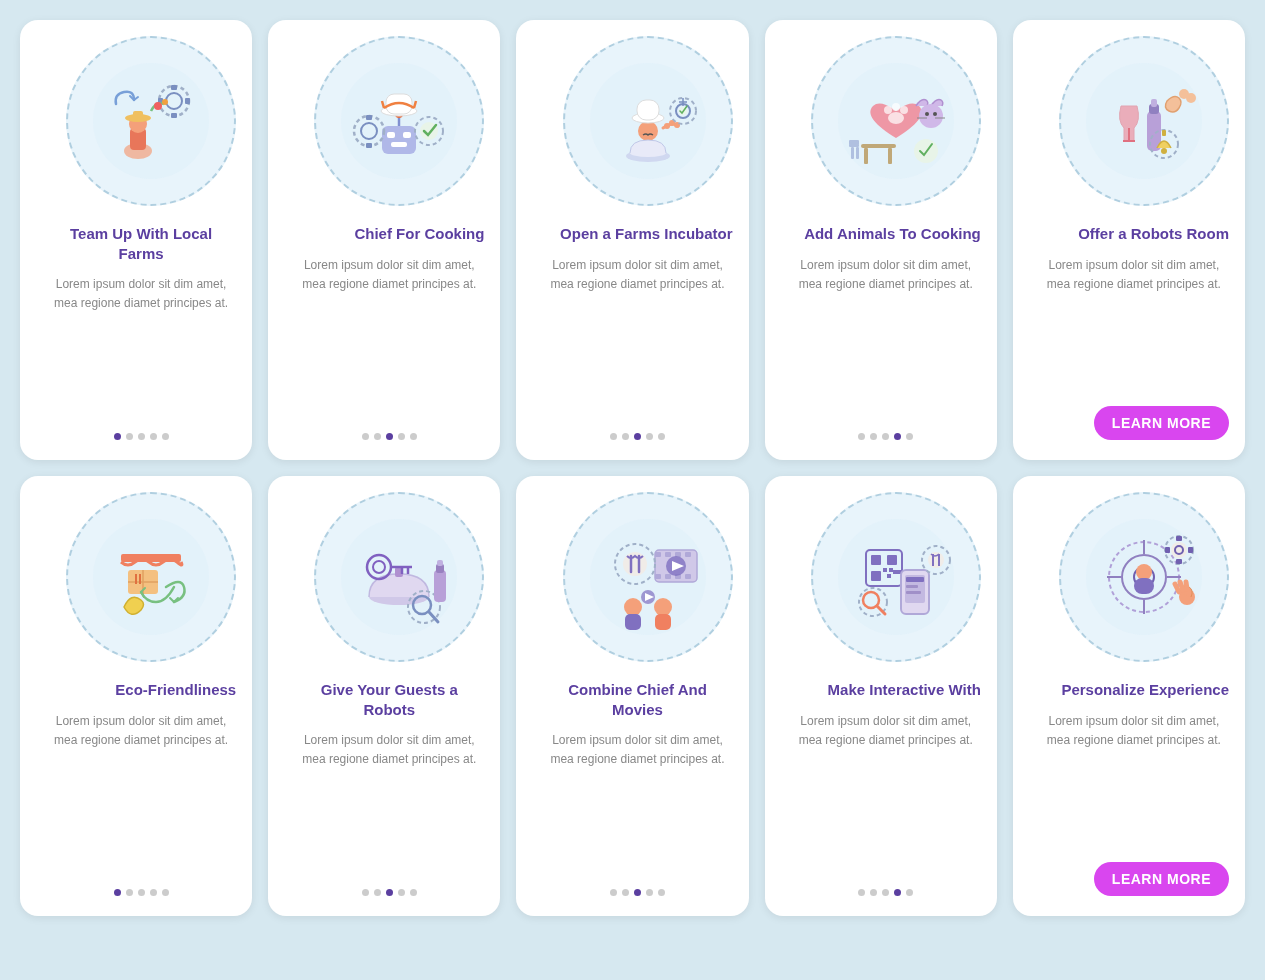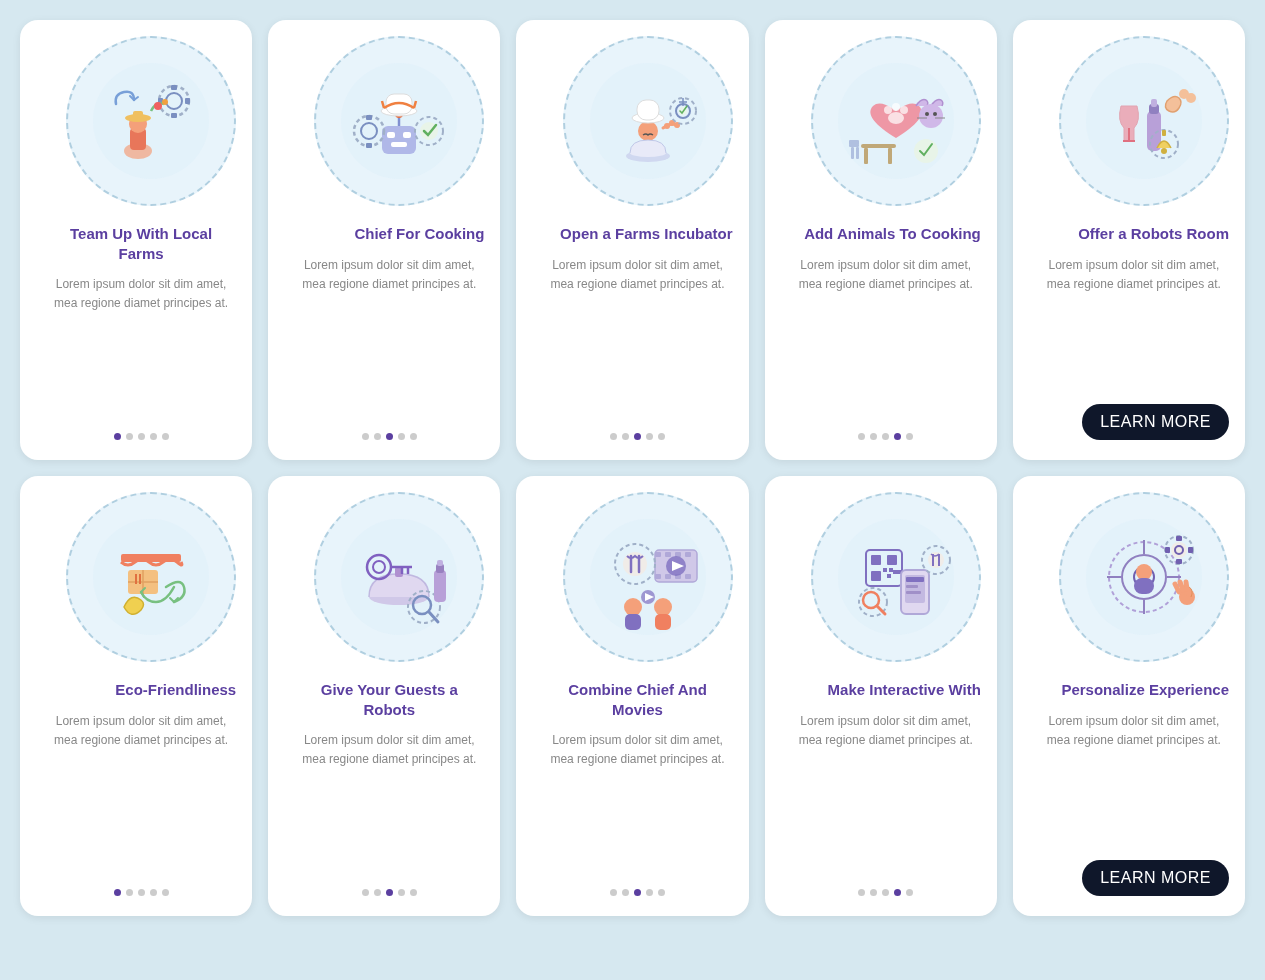--- a/index.html
+++ b/index.html
@@ -73,27 +73,27 @@
     .dot {
       width: 7px;
       height: 7px;
       border-radius: 50%;
       background: #ccc;
     }
     .dot.active {
       background: #5b3fa0;
     }
     .learn-btn {
-      background: #0f172a;
+      background: #d946ef;
       color: #fff;
       border: none;
       border-radius: 20px;
       padding: 9px 18px;
-      font-size: 16px;
-      font-weight: 400;
+      font-size: 14px;
+      font-weight: 700;
       letter-spacing: 0.5px;
       cursor: pointer;
       text-transform: uppercase;
       margin-left: auto;
     }
     .card-footer-center {
       display: flex;
       align-items: center;
       justify-content: center;
       width: 100%;

